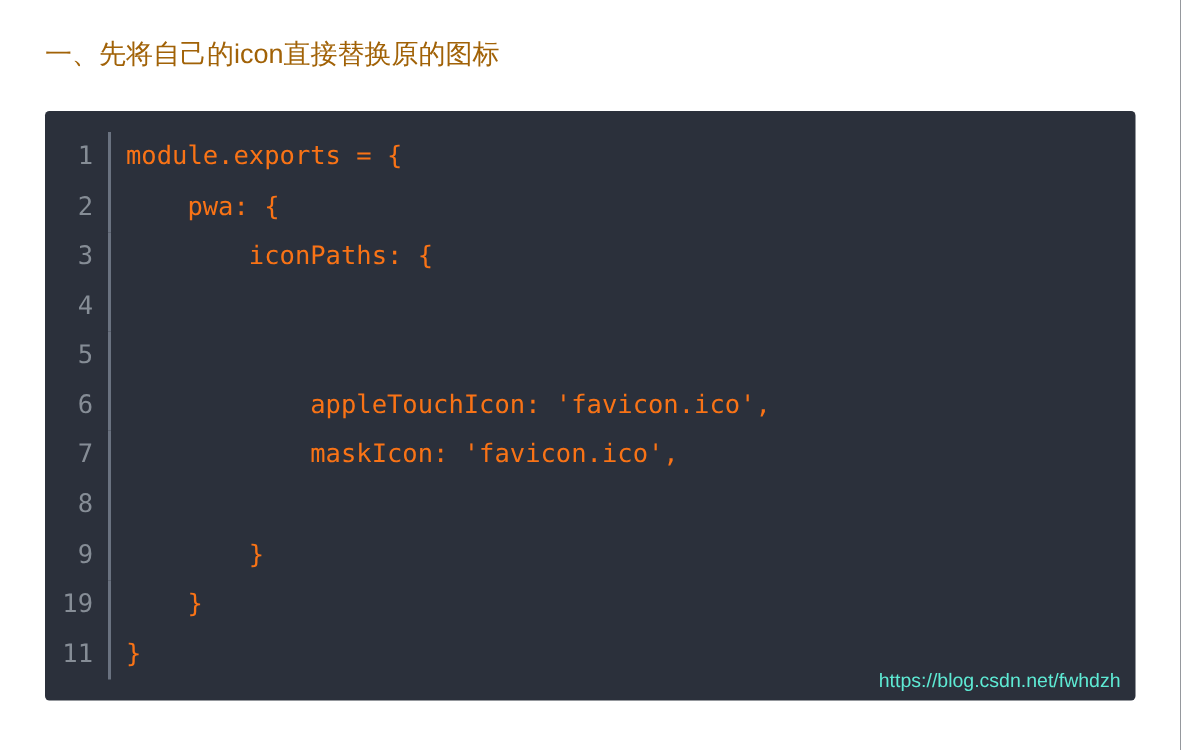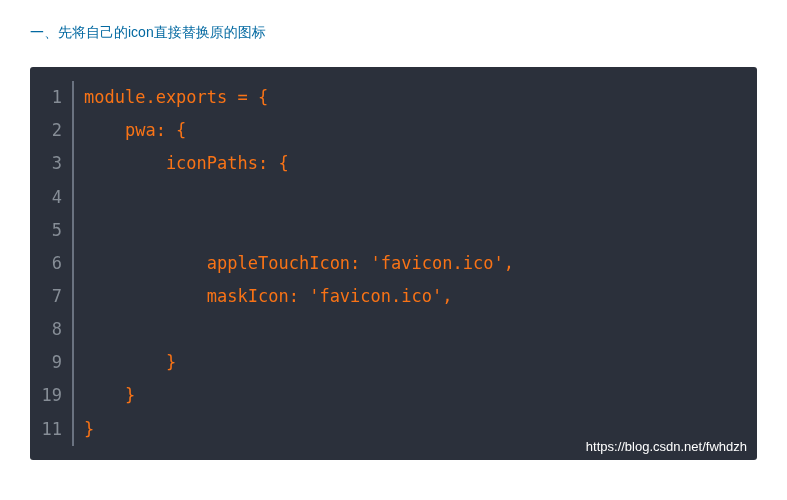--- a/index.html
+++ b/index.html
@@ -3,22 +3,22 @@
   <meta charset="utf-8">
   <style>
     * { margin: 0; padding: 0; box-sizing: border-box; }
     body {
       background: #ffffff;
       font-family: -apple-system, BlinkMacSystemFont, "Segoe UI", "PingFang SC", "Microsoft YaHei", sans-serif;
       padding: 20px 30px;
       width: 787px;
     }
     .instruction {
-      font-size: 14px;
-      color: #0369a1;
+      font-size: 18px;
+      color: #a16207;
       line-height: 1.8;
       margin-bottom: 4px;
     }
     .code-block {
       margin-top: 22px;
       background: #2b303b;
       border-radius: 3px;
       padding: 14px 0 14px 0;
       position: relative;
       overflow: hidden;
@@ -47,21 +47,21 @@
     }
     .code-text {
       color: #f97316;
       white-space: pre;
       padding-left: 10px;
     }
     .watermark {
       position: absolute;
       bottom: 6px;
       right: 10px;
-      color: #ffffff;
+      color: #5eead4;
       font-size: 13px;
       font-family: -apple-system, sans-serif;
     }
     .code-lines-wrap {
       position: relative;
     }
   </style>
 </head>
 <body>
 

